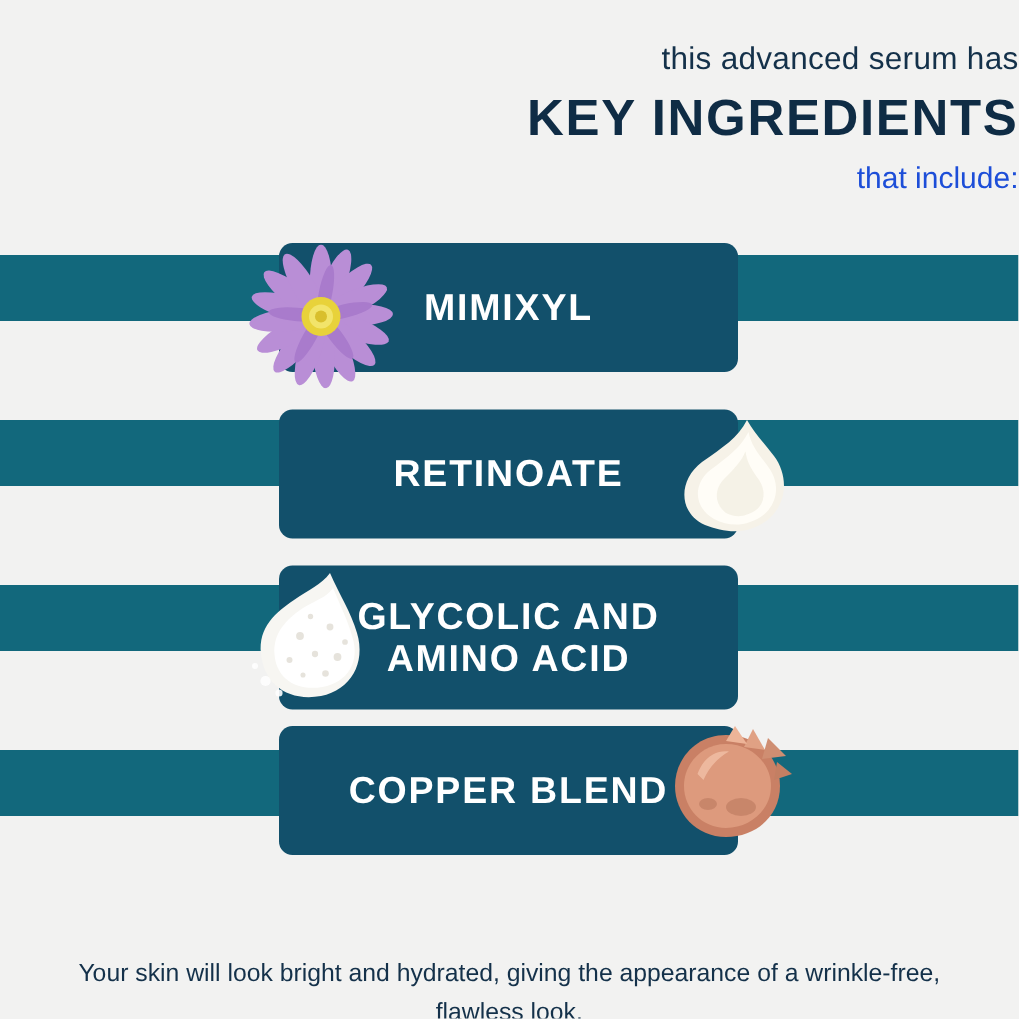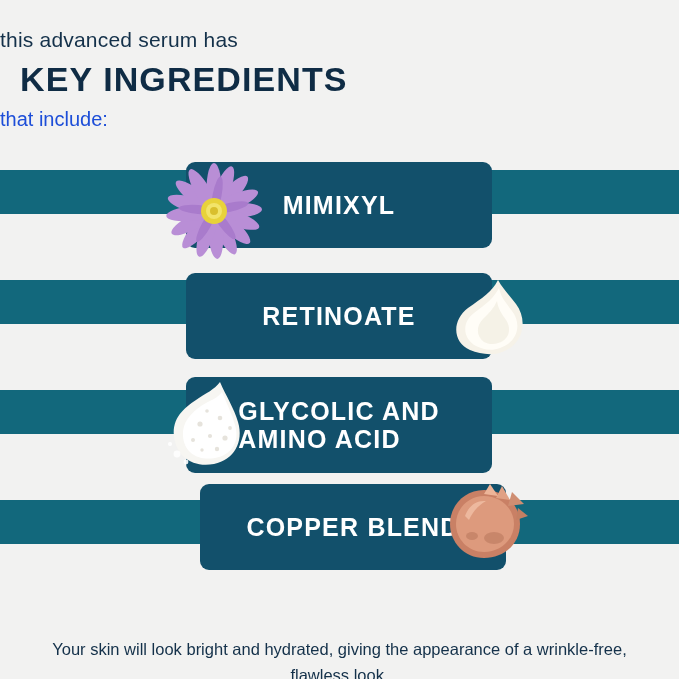--- a/index.html
+++ b/index.html
@@ -37,21 +37,21 @@
     width: 679px;
     background: #12687c;
   }
 
   
   .header {
     position: absolute;
     left: 0;
     top: 28px;
     width: 679px;
-    text-align: left;
+    text-align: right;
     z-index: 3;
     color: #12293f;
   }
   .header .line-top {
     font-size: 21px;
     letter-spacing: 0.2px;
     color: #14314a;
     font-weight: 400;
   }
   .header .line-main {
@@ -86,31 +86,31 @@
     display: flex;
     align-items: center;
     justify-content: center;
     box-shadow: 0 0 0 rgba(0,0,0,0);
   }
   .row-label {
     color: #ffffff;
     font-size: 25px;
     font-weight: 700;
     letter-spacing: 1.2px;
-    text-align: left;
+    text-align: center;
     line-height: 1.12;
     white-space: pre-line;
     padding: 0 14px;
   }
 
   
   #row0 { left: 186px; top: 162px; width: 306px; }
   #row1 { left: 186px; top: 273px; width: 306px; }
   #row2 { left: 186px; top: 377px; width: 306px; height: 96px; }
-  #row3 { left: 200px; top: 484px; width: 306px; }
+  #row3 { left: 186px; top: 484px; width: 306px; }
 
   
   .art {
     position: absolute;
     z-index: 6;
     pointer-events: none;
   }
   #art-flower { left: 160px; top: 163px; width: 108px; height: 96px; }
   #art-cream  { left: 440px; top: 272px; width: 98px; height: 90px; }
   #art-scrub  { left: 162px; top: 378px; width: 108px; height: 92px; }

